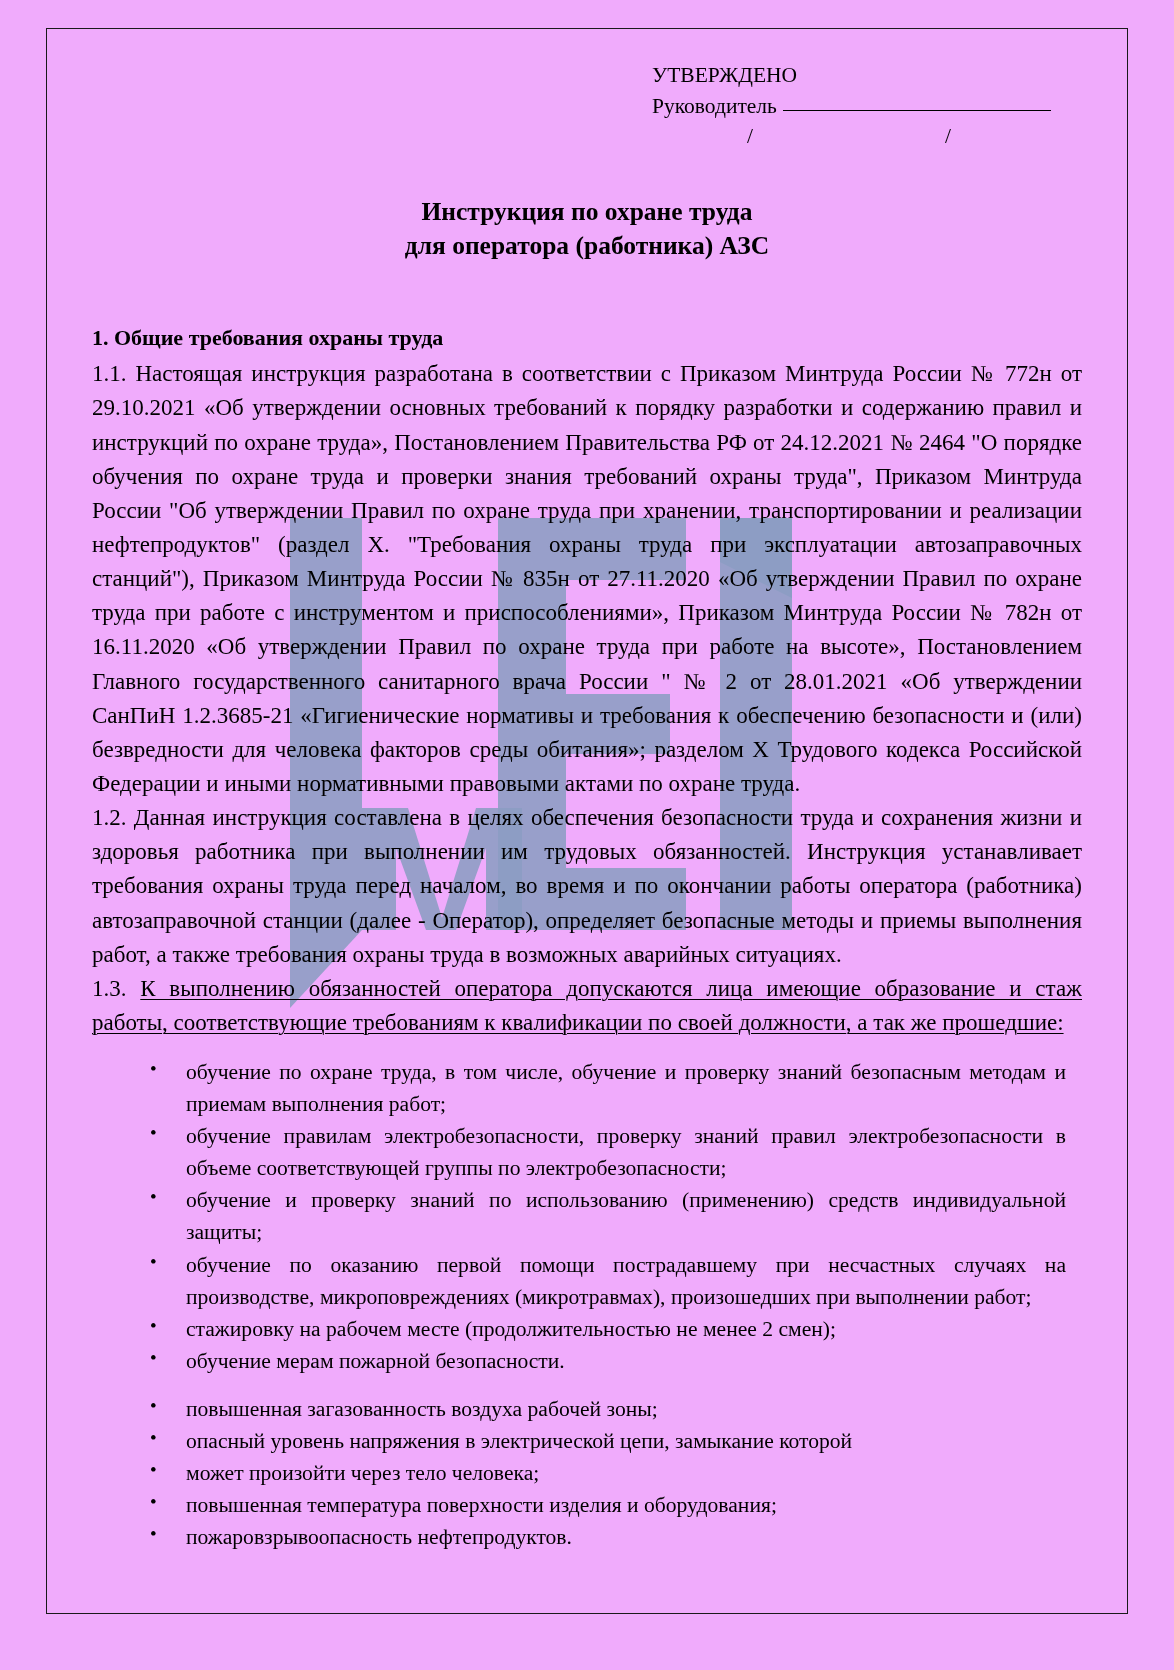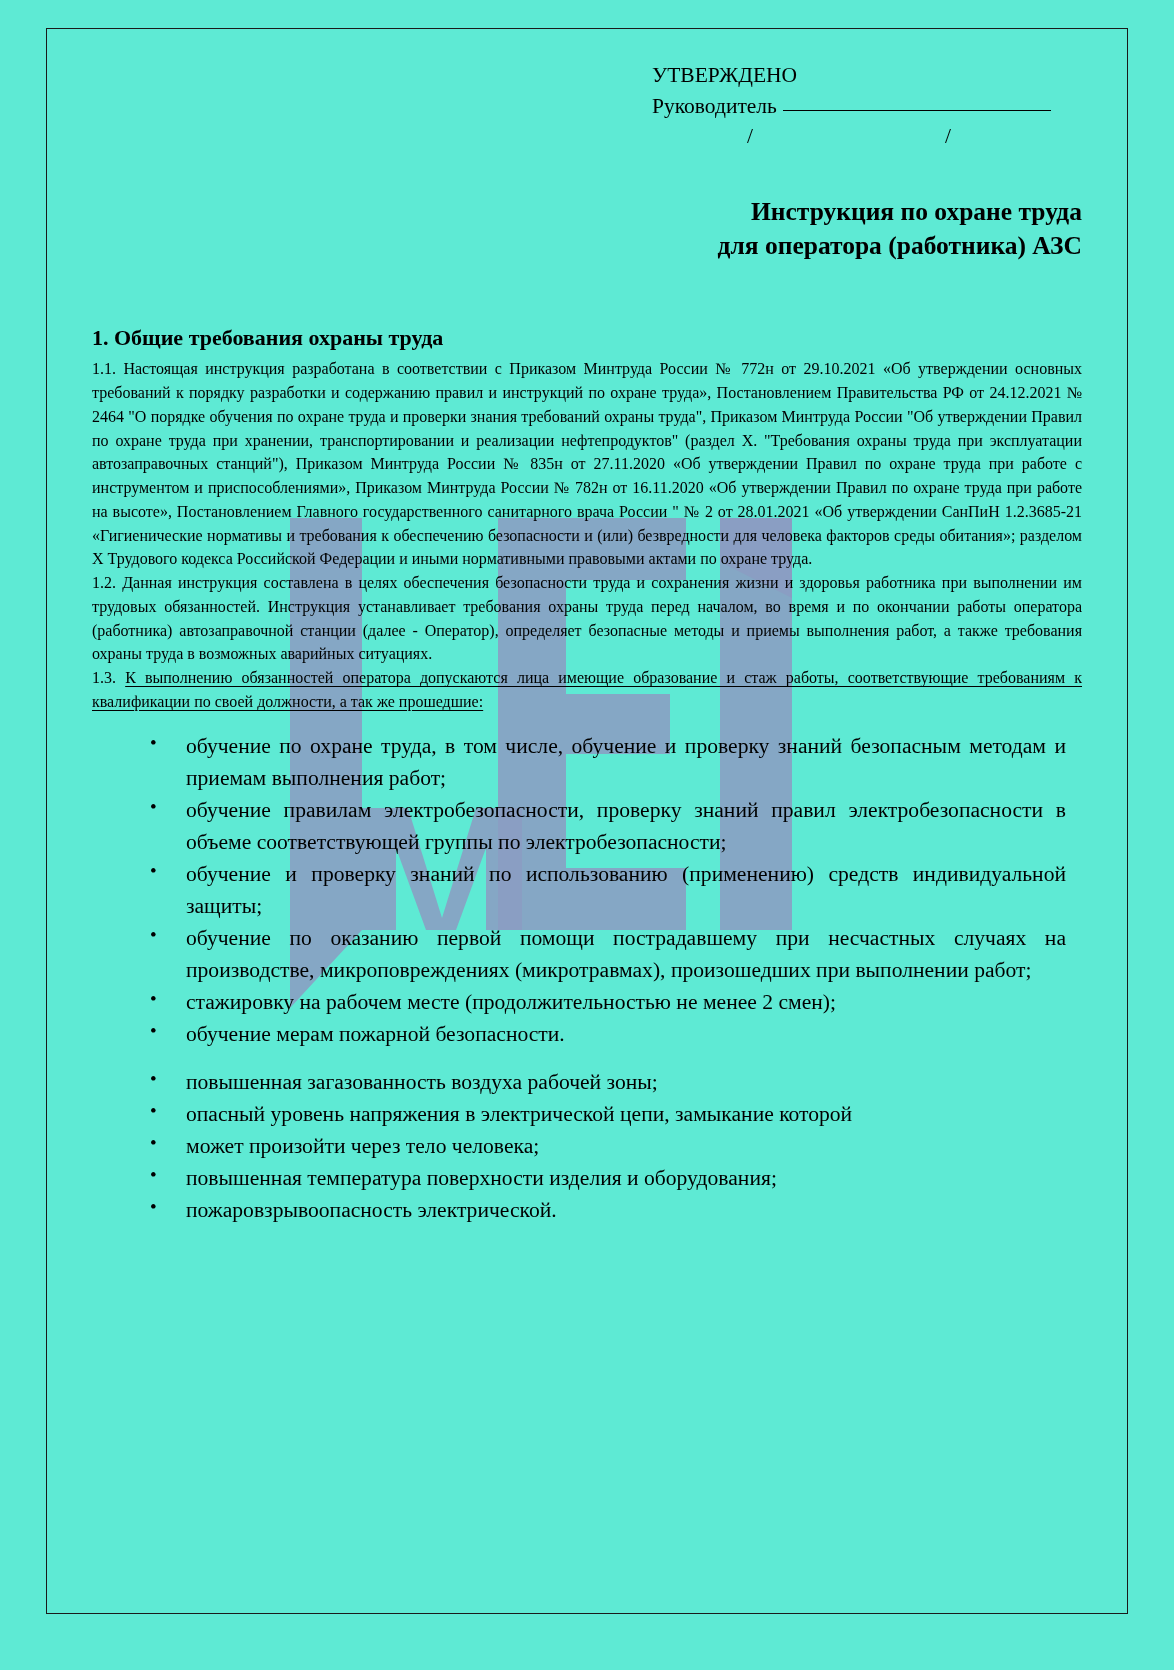--- a/index.html
+++ b/index.html
@@ -4,21 +4,21 @@
 <style>
   html, body {
     margin: 0;
     padding: 0;
     background: #ffffff;
   }
   .page {
     position: relative;
     width: 1174px;
     height: 1670px;
-    background: #5eead4;
+    background: #f0abfc;
     box-sizing: border-box;
     overflow: hidden;
     font-family: "Liberation Serif", "DejaVu Serif", serif;
     color: #000000;
   }
   
   .page-border {
     position: absolute;
     left: 46px;
     top: 28px;
@@ -70,37 +70,37 @@
     margin-top: 9px;
     position: relative;
     height: 26px;
     font-size: 21.5px;
   }
   .slash-row .s1 { position: absolute; left: 95px; }
   .slash-row .s2 { position: absolute; left: 293px; }
 
   .doc-title {
     margin-top: 74px;
-    text-align: right;
+    text-align: center;
     font-weight: bold;
     font-size: 25.5px;
     line-height: 1.34;
   }
   .doc-title .t-line { display: block; }
 
   .section-heading {
     margin-top: 62px;
     text-align: left;
     font-weight: bold;
     font-size: 22px;
   }
 
   p.body {
     margin: 0;
-    font-size: 16px;
+    font-size: 23px;
     line-height: 1.485;
     text-align: justify;
     text-justify: inter-word;
     hyphens: none;
   }
   p.body.first { margin-top: 6px; }
 
   .u-seg {
     text-decoration: underline;
     text-underline-offset: 3px;
@@ -188,17 +188,17 @@
       <li class="nojust">стажировку на рабочем месте (продолжительностью не менее 2 смен);</li>
       <li class="nojust">обучение мерам пожарной безопасности.</li>
     </ul>
 
 
     <ul class="bullets">
       <li class="nojust">повышенная загазованность воздуха рабочей зоны;</li>
       <li class="nojust">опасный уровень напряжения в электрической цепи, замыкание которой</li>
       <li class="nojust">может произойти через тело человека;</li>
       <li class="nojust">повышенная температура поверхности изделия и оборудования;</li>
-      <li class="nojust">пожаровзрывоопасность электрической.</li>
+      <li class="nojust">пожаровзрывоопасность нефтепродуктов.</li>
     </ul>
 
   </div>
 </div>
 
 </body></html>

